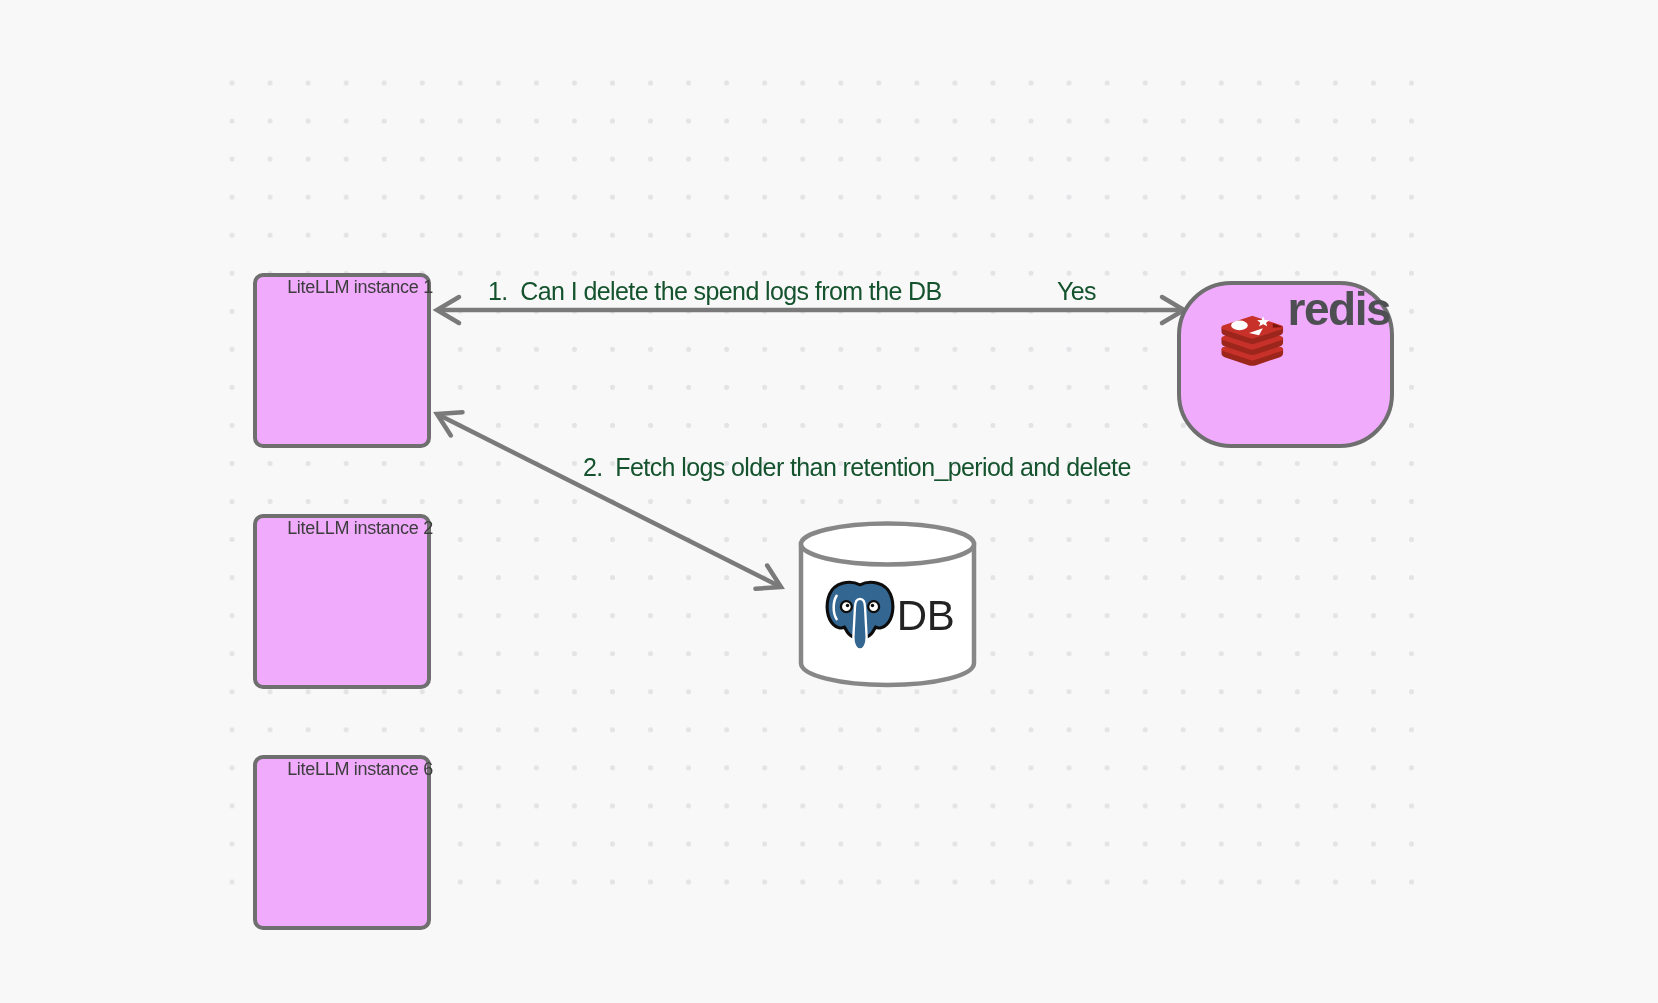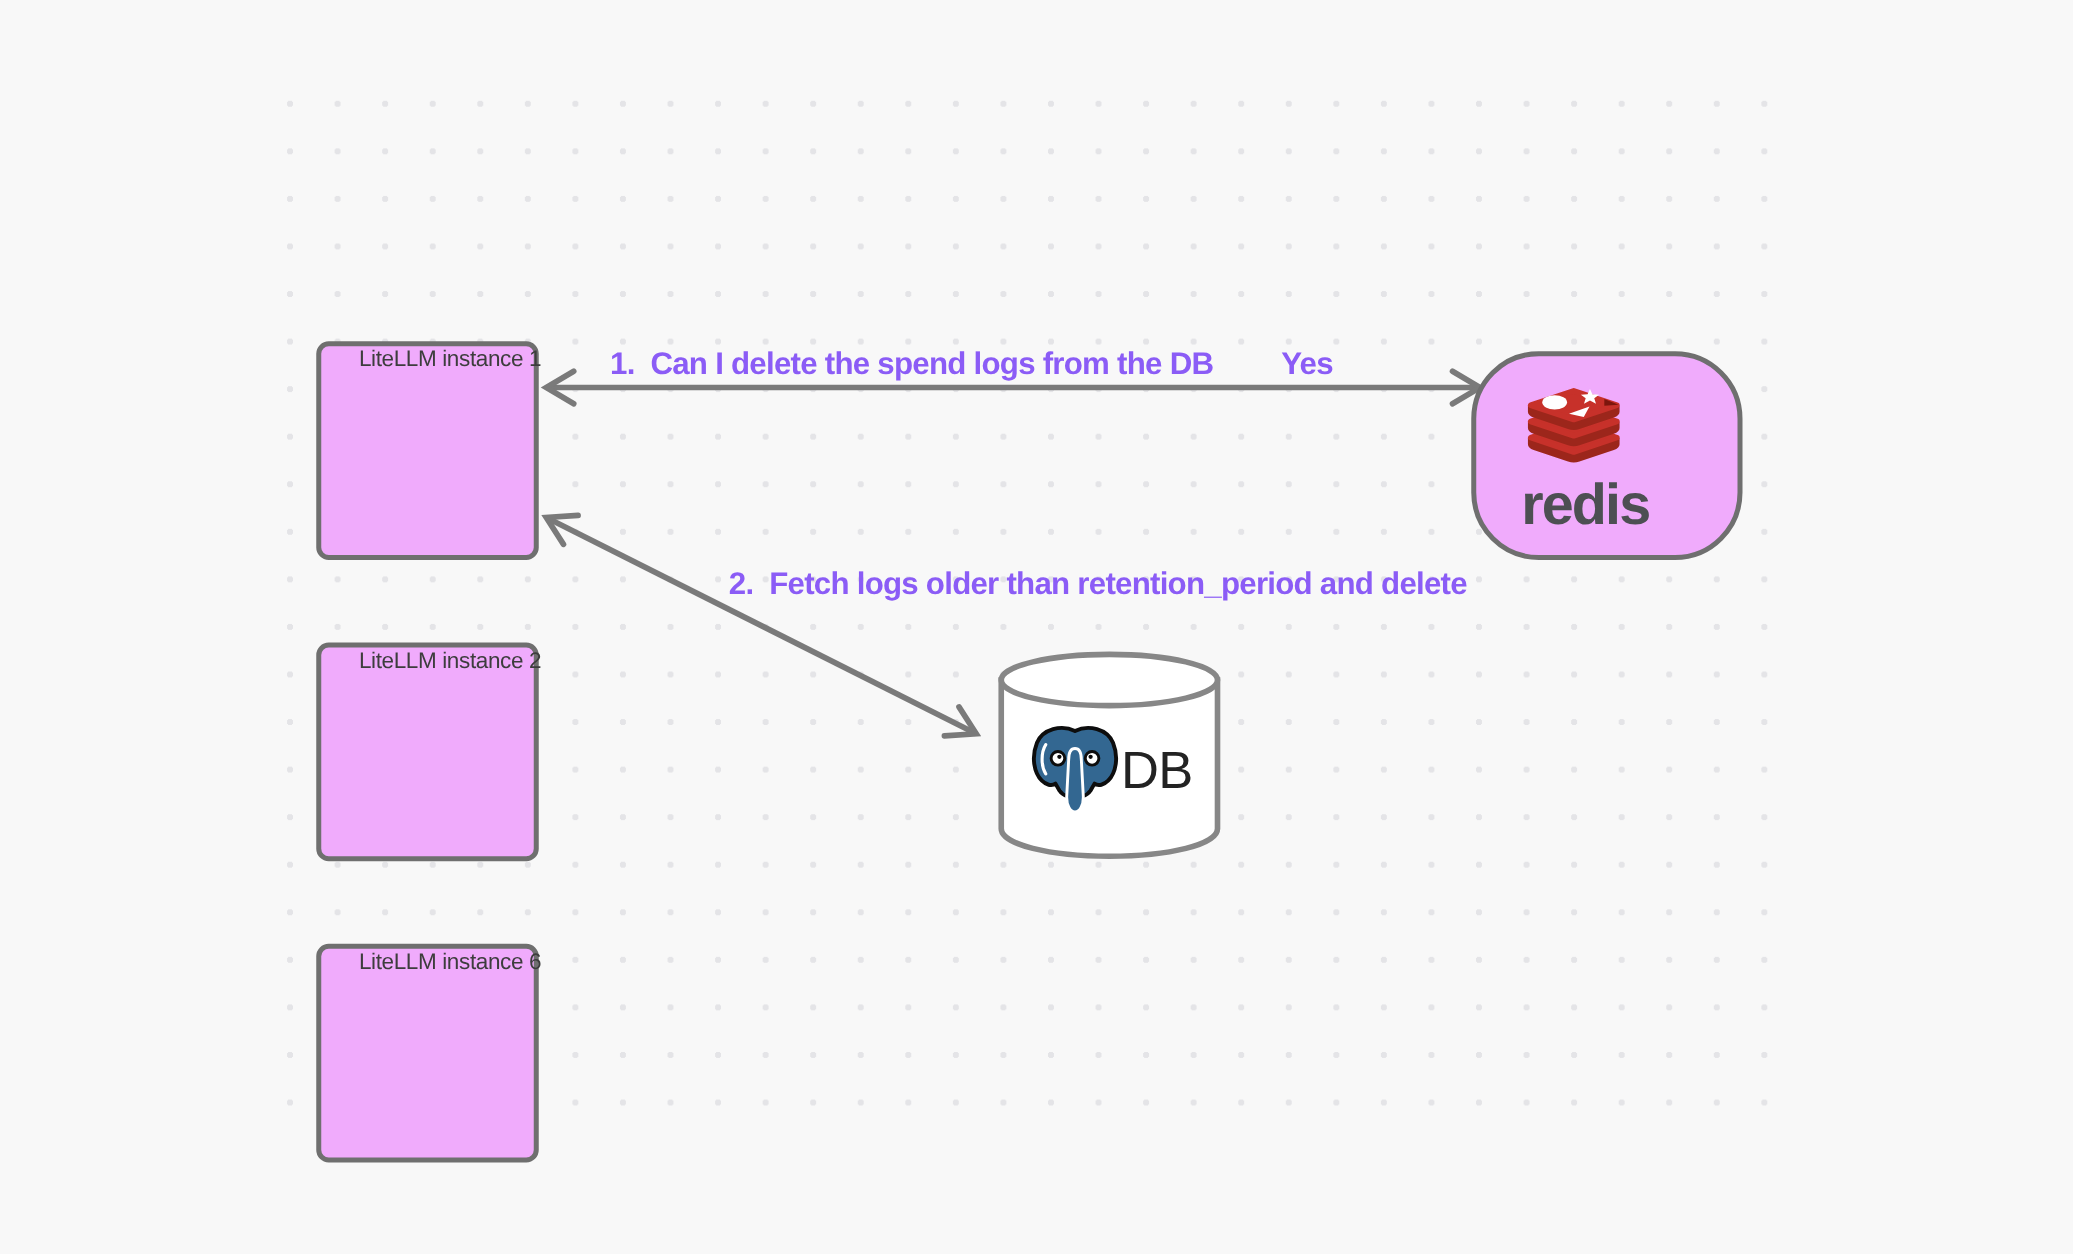--- a/index.html
+++ b/index.html
@@ -34,44 +34,44 @@
   .instance .label{
     font-size:18px;color:#3d3d3d;letter-spacing:-0.3px;white-space:nowrap;
   }
   .inst-1{top:273px;}
   .inst-2{top:514px;}
   .inst-3{top:755px;}
 
   
   .redis-node{
     left:1177px;top:281px;width:217px;height:167px;border-radius:54px;
-    flex-direction:column;justify-content:flex-start;
+    flex-direction:row;justify-content:flex-start;
   }
   .redis-node svg.redis-mark{margin-top:24px;display:block;}
   .redis-word{
     font-size:46px;font-weight:700;color:#4d4f53;line-height:1;
     letter-spacing:-1.5px;margin-top:1px;
   }
 
   
   .db-node{position:absolute;left:798px;top:520px;width:148px;height:168px;}
   .db-node svg.cyl{position:absolute;left:0;top:0;}
   .db-content{
     position:absolute;left:10px;top:56px;width:159px;
     display:flex;align-items:center;justify-content:center;
   }
   .db-label{font-size:42px;color:#232323;letter-spacing:-0.5px;margin-left:-2px;}
 
   
   .arrow-label{
-    position:absolute;font-size:25px;font-weight:700;color:#8b5cf6;
+    position:absolute;font-size:25px;font-weight:400;color:#14532d;
     letter-spacing:-0.6px;white-space:pre;line-height:1.2;
   }
   .lbl-1{left:488px;top:276px;}
-  .lbl-yes{left:1025px;top:276px;}
+  .lbl-yes{left:1057px;top:276px;}
   .lbl-2{left:583px;top:452px;}
 </style>
 </head>
 <body>
 
 <div class="canvas">
 
   <div class="dotgrid"></div>
 
   <svg class="arrows" width="1658" height="1003">

